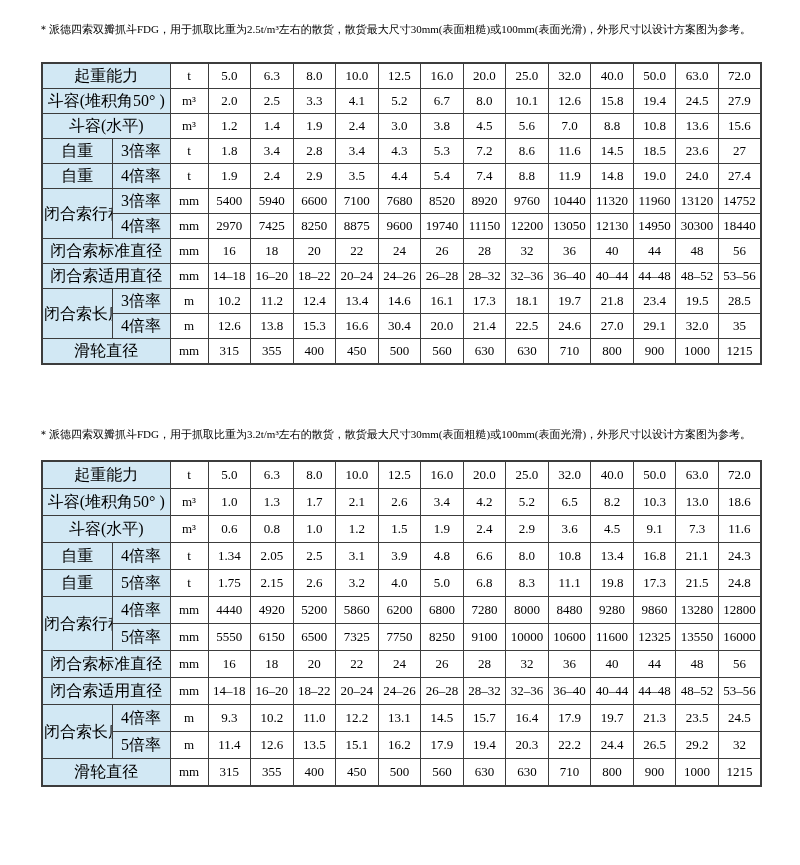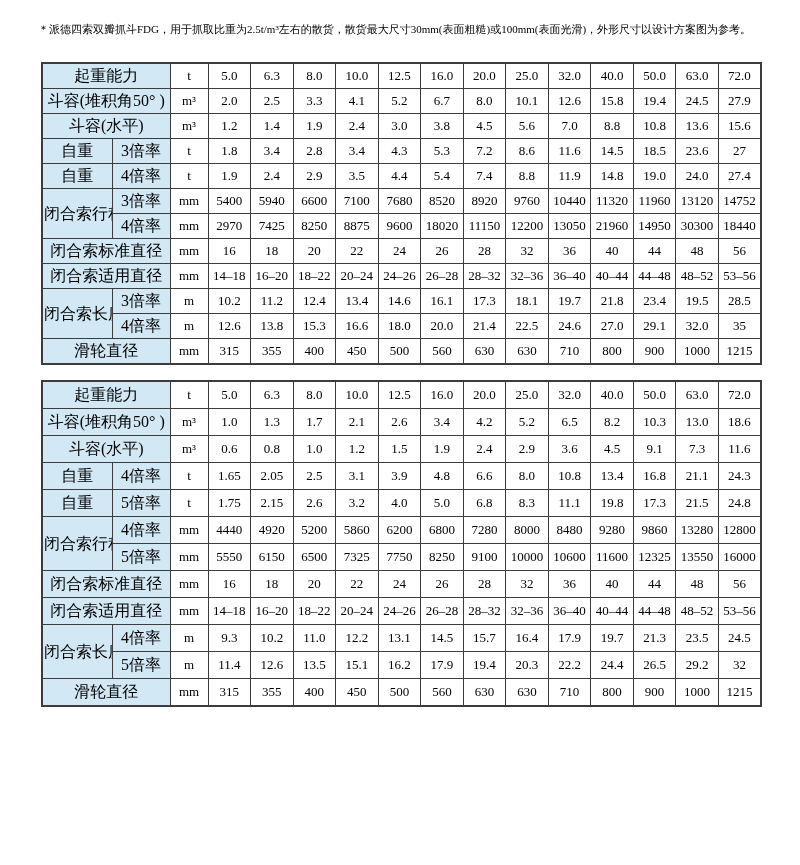--- a/index.html
+++ b/index.html
@@ -174,25 +174,25 @@
           <td class="val">14752</td>
         </tr>
         <tr>
           <td class="lbl">4倍率</td>
           <td class="unit">mm</td>
           <td class="val">2970</td>
           <td class="val">7425</td>
           <td class="val">8250</td>
           <td class="val">8875</td>
           <td class="val">9600</td>
-          <td class="val">18020</td>
+          <td class="val">19740</td>
           <td class="val">11150</td>
           <td class="val">12200</td>
           <td class="val">13050</td>
-          <td class="val">21960</td>
+          <td class="val">12130</td>
           <td class="val">14950</td>
           <td class="val">30300</td>
           <td class="val">18440</td>
         </tr>
         <tr>
           <td class="lbl" colspan="2">闭合索标准直径</td>
           <td class="unit">mm</td>
           <td class="val">16</td>
           <td class="val">18</td>
           <td class="val">20</td>
@@ -242,21 +242,21 @@
           <td class="val">19.5</td>
           <td class="val">28.5</td>
         </tr>
         <tr>
           <td class="lbl">4倍率</td>
           <td class="unit">m</td>
           <td class="val">12.6</td>
           <td class="val">13.8</td>
           <td class="val">15.3</td>
           <td class="val">16.6</td>
-          <td class="val">18.0</td>
+          <td class="val">30.4</td>
           <td class="val">20.0</td>
           <td class="val">21.4</td>
           <td class="val">22.5</td>
           <td class="val">24.6</td>
           <td class="val">27.0</td>
           <td class="val">29.1</td>
           <td class="val">32.0</td>
           <td class="val">35</td>
         </tr>
         <tr>
@@ -272,20 +272,21 @@
           <td class="val">630</td>
           <td class="val">710</td>
           <td class="val">800</td>
           <td class="val">900</td>
           <td class="val">1000</td>
           <td class="val">1215</td>
         </tr>
       </tbody>
   </table>
 
+  <p class="intro second">＊派德四索双瓣抓斗FDG，用于抓取比重为3.2t/m³左右的散货，散货最大尺寸30mm(表面粗糙)或100mm(表面光滑)，外形尺寸以设计方案图为参考。</p>
 
   <table class="spec t2">
     <colgroup>
       <col class="c-label">
         <col class="c-sub">
         <col class="c-unit">
       <col>
         <col>
         <col>
         <col>
@@ -348,21 +349,21 @@
           <td class="val">3.6</td>
           <td class="val">4.5</td>
           <td class="val">9.1</td>
           <td class="val">7.3</td>
           <td class="val">11.6</td>
         </tr>
         <tr>
           <td class="lbl">自重</td>
           <td class="lbl">4倍率</td>
           <td class="unit">t</td>
-          <td class="val">1.65</td>
+          <td class="val">1.34</td>
           <td class="val">2.05</td>
           <td class="val">2.5</td>
           <td class="val">3.1</td>
           <td class="val">3.9</td>
           <td class="val">4.8</td>
           <td class="val">6.6</td>
           <td class="val">8.0</td>
           <td class="val">10.8</td>
           <td class="val">13.4</td>
           <td class="val">16.8</td>

